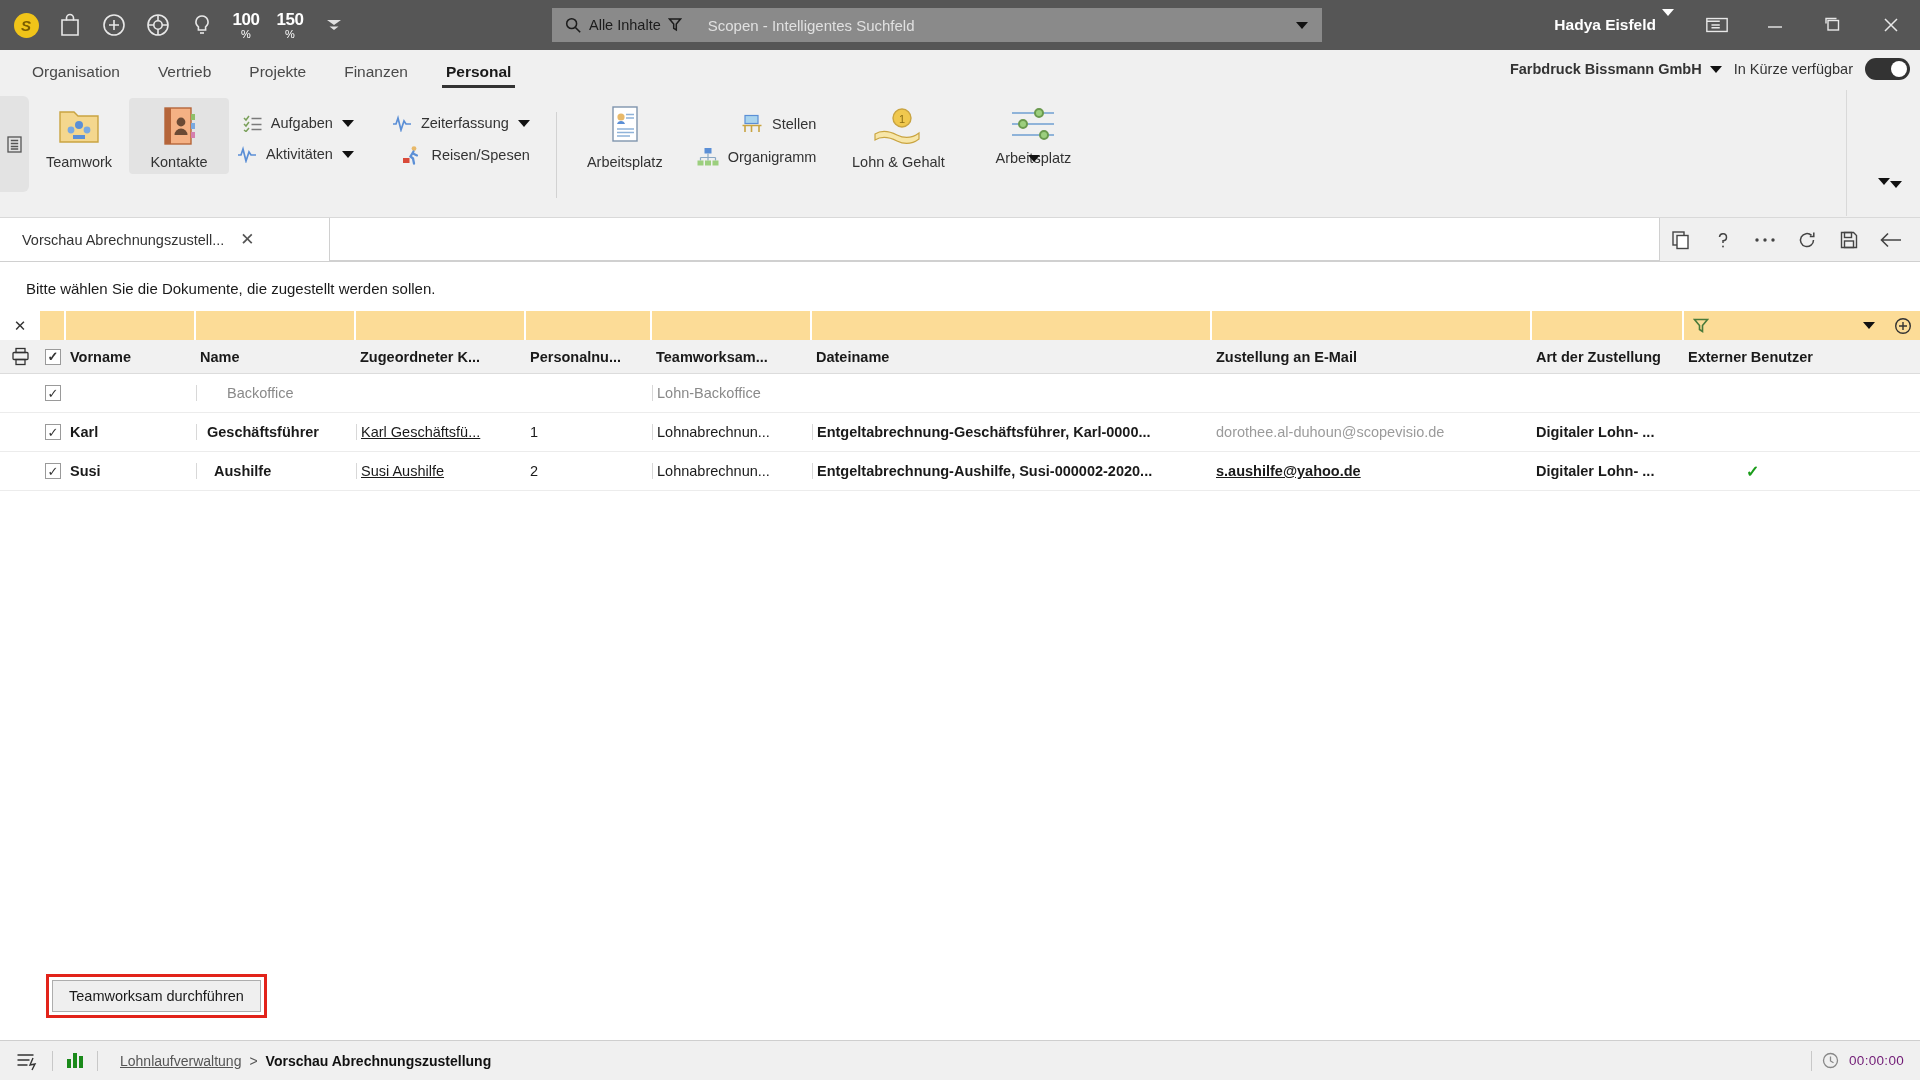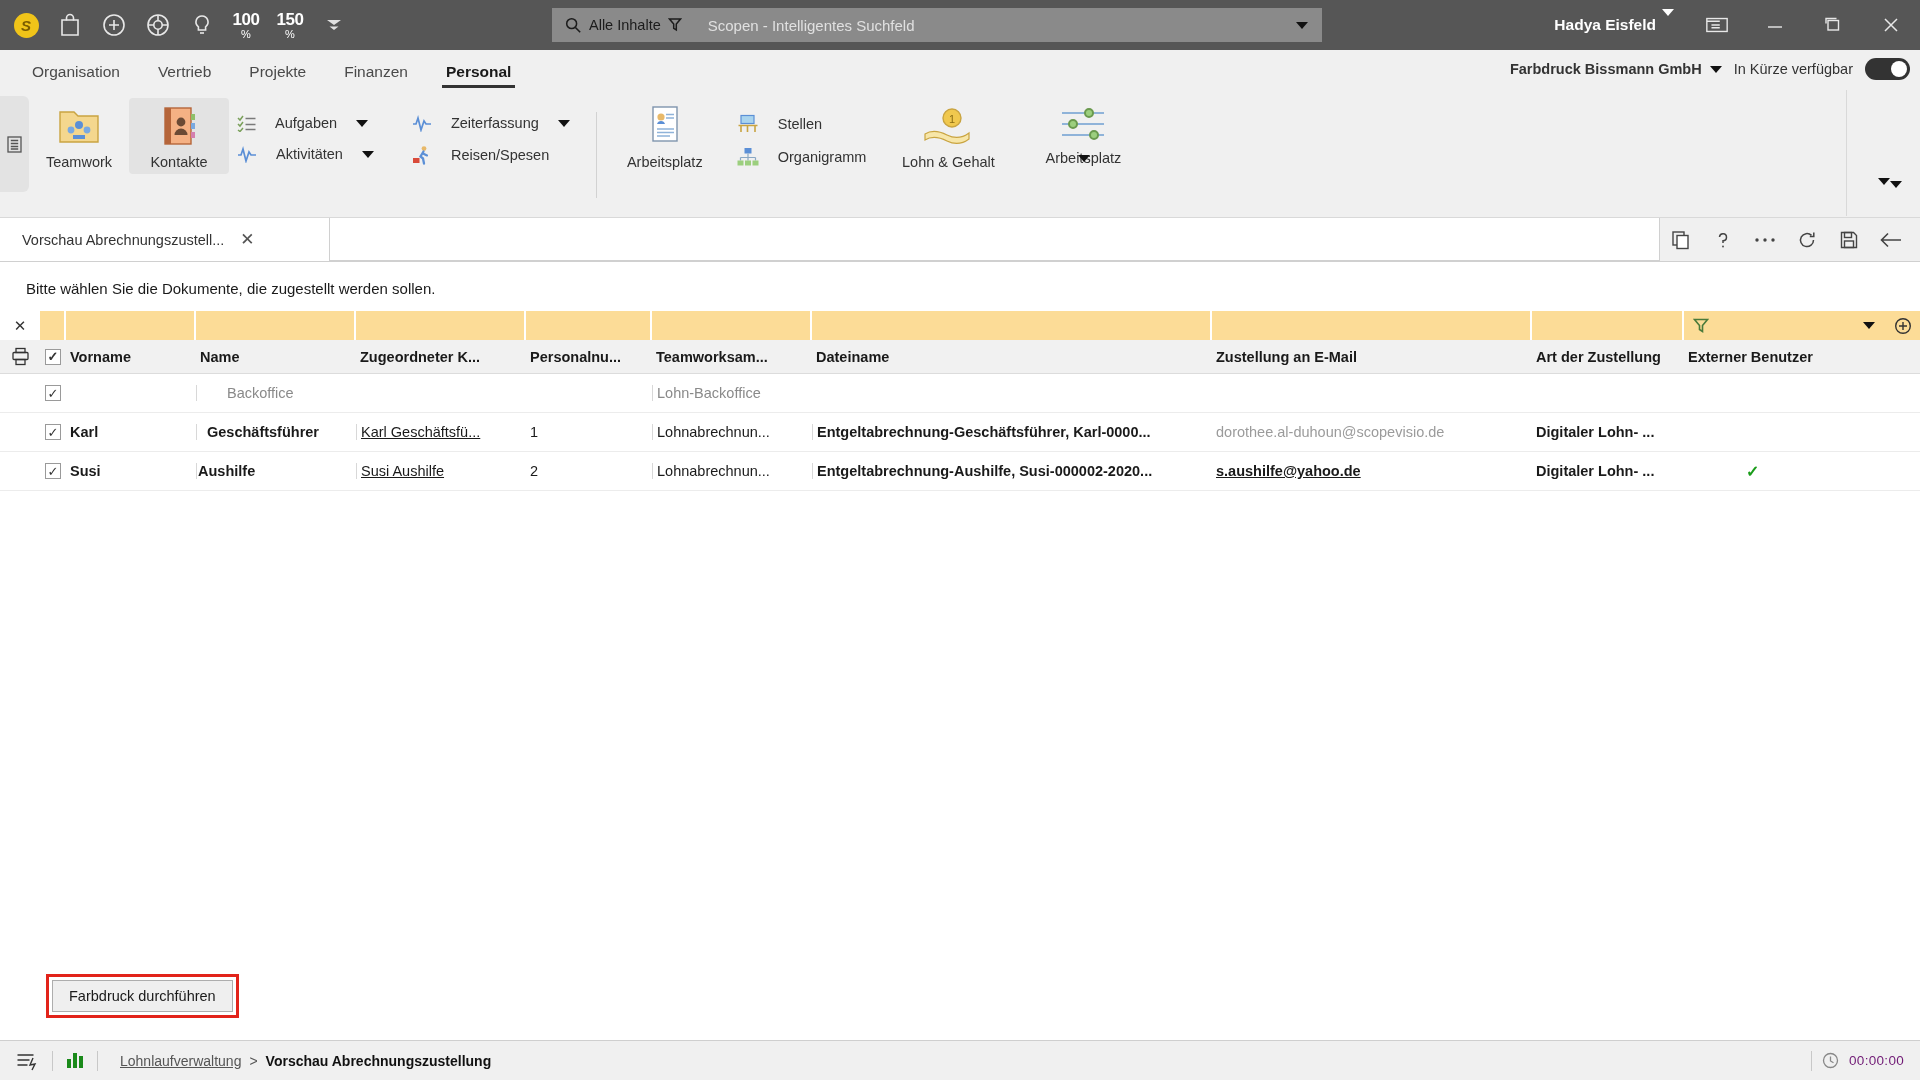--- a/index.html
+++ b/index.html
@@ -110,22 +110,22 @@
   }
   .grp { display: flex; align-items: flex-start; padding: 8px 0 0 0; height: 118px; }
   .big-btn {
     width: 100px; display: flex; flex-direction: column; align-items: center;
     padding-top: 6px; cursor: pointer;
   }
   .big-btn .lbl { font-size: 14.5px; color: #333; margin-top: 6px; white-space: nowrap; }
   .big-btn.sel { background: #e3e3e3; border-radius: 4px; padding-bottom: 4px; }
   .small-col { display: flex; flex-direction: column; gap: 9px; padding-top: 14px; }
   .small-btn {
-    display: flex; align-items: center; gap: 19px; padding: 2px 8px;
-    cursor: pointer; white-space: nowrap;
+    display: flex; align-items: center; gap: 9px; padding: 2px 8px;
+    cursor: pointer; white-space: nowrap; justify-content: flex-end;
   }
   .small-btn .lbl { font-size: 14.5px; color: #333; }
   .sep-v { width: 1px; height: 86px; background: #d2d2d2; margin: 14px 18px 0 18px; }
   .ribbon-caret {
     position: absolute; bottom: 4px; cursor: pointer;
   }
   .ribbon-right {
     position: absolute; right: 0; top: 40px; height: 126px; width: 74px;
     display: flex; flex-direction: column; align-items: center;
     border-left: 1px solid #d9d9d9;
@@ -631,41 +631,41 @@
       <div class="dcell bold" style="width:152px">Digitaler Lohn- ...</div>
       <div class="dcell" style="width:130px"></div>
     </div>
 
     <div class="datarow">
       <div class="dr-pad"></div>
       <div class="dr-chk">
           <span class="chkbox">✓</span>
         </div>
       <div class="dcell bold" style="width:130px">Susi</div>
-      <div class="dcell bold vsep" style="width:160px;padding-left:1px">Aushilfe</div>
+      <div class="dcell bold vsep" style="width:160px;padding-left:17px">Aushilfe</div>
       <div class="dcell vsep" style="width:170px">
         <span class="link">Susi Aushilfe</span>
       </div>
       <div class="dcell" style="width:126px">2</div>
       <div class="dcell vsep" style="width:160px">Lohnabrechnun...</div>
       <div class="dcell bold vsep" style="width:400px">Entgeltabrechnung-Aushilfe, Susi-000002-2020...</div>
       <div class="dcell" style="width:320px">
         <span class="mail-link">s.aushilfe@yahoo.de</span>
       </div>
       <div class="dcell bold" style="width:152px">Digitaler Lohn- ...</div>
       <div class="dcell" style="width:130px;text-align:left;padding-left:62px">
         <span class="green-check">✓</span>
       </div>
     </div>
 
   </div>
 
   <div class="action-area">
     <span class="btn-highlight">
-      <button class="btn">Farbdruck durchführen</button>
+      <button class="btn">Teamworksam durchführen</button>
     </span>
   </div>
 </div>
 
 <div class="statusbar">
   <div style="display:flex;align-items:center;cursor:pointer">
     <svg width="22" height="20" viewBox="0 0 22 20" fill="none" stroke="#333" stroke-width="1.4">
       <path d="M1.5 4h16M1.5 9h12M1.5 14h10"></path>
         <path d="M17 7l-3 7 5-1-3 6" stroke="#333"></path>
     </svg>

